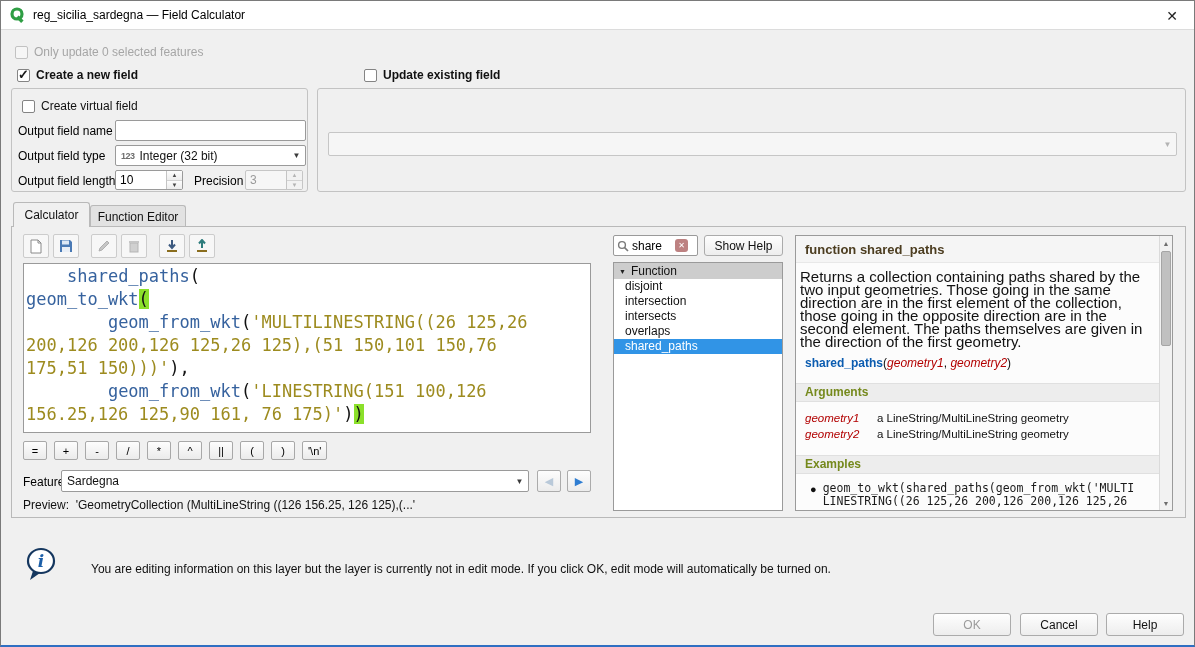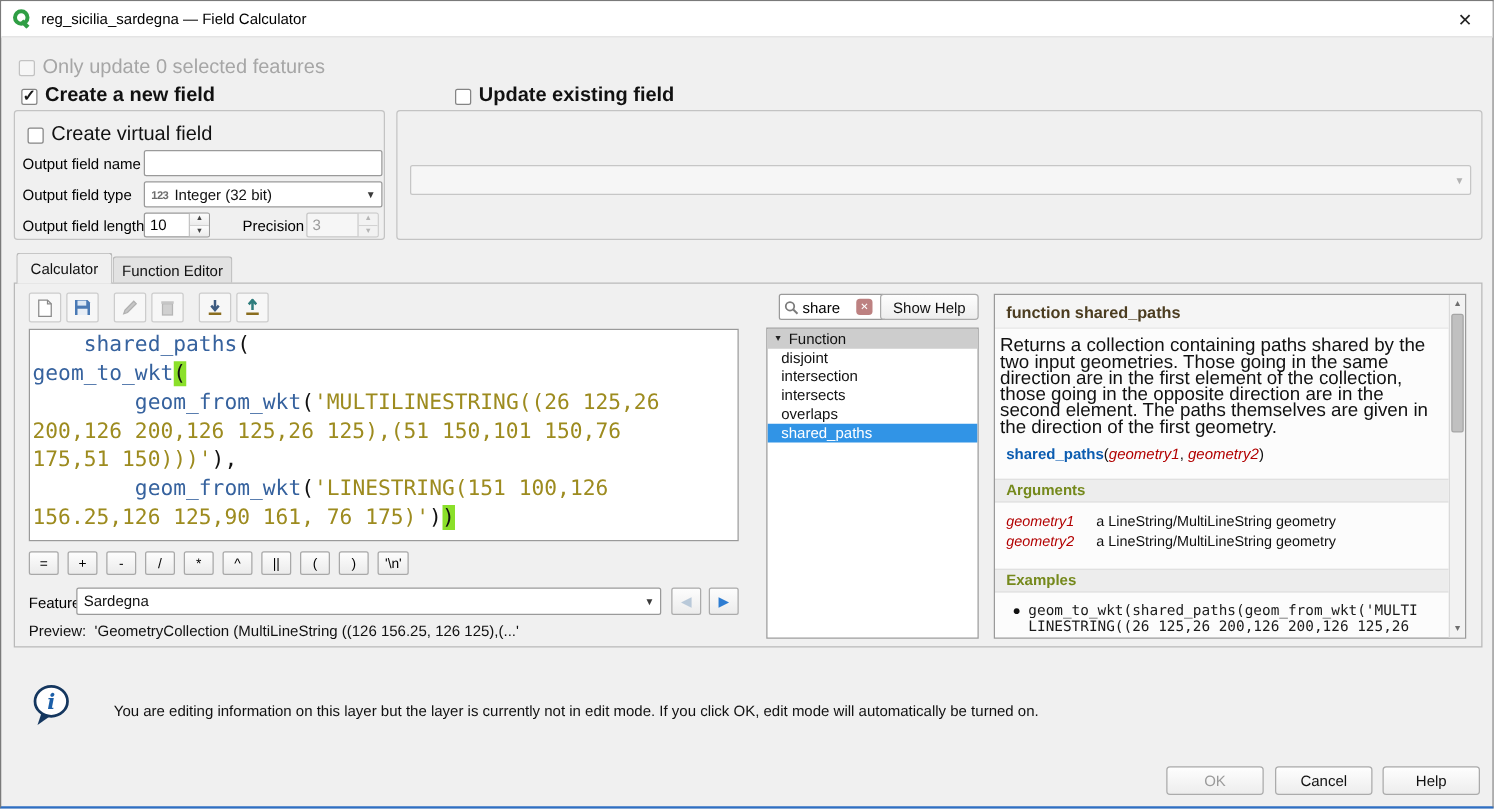--- a/index.html
+++ b/index.html
@@ -10,21 +10,21 @@
   
   .titlebar { position:absolute; left:0; top:0; right:0; height:29px; background:#ffffff; border-bottom:1px solid #dcdcdc; display:flex; align-items:center; padding-left:9px; gap:7px; }
   .title-text { font-size:12px; color:#000; }
   .close-btn { position:absolute; right:13px; top:6px; width:18px; height:18px; display:flex; align-items:center; justify-content:center; font-size:14px; color:#222; cursor:default; }
 
   
   .cbrow { position:absolute; display:flex; align-items:center; gap:6px; }
   .checkbox { width:13px; height:13px; border:1px solid #848484; background:#fff; border-radius:2px; position:relative; flex:none; }
   .checkbox.checked::after { content:"✓"; position:absolute; left:0px; top:-3px; font-size:13px; font-weight:bold; color:#1a1a1a; }
   .checkbox.disabled { border-color:#c2c2c2; background:#f6f6f6; }
-  .cb-label { font-size:16px; }
+  .cb-label { font-size:12px; }
   .cb-label.bold { font-weight:bold; }
   .cb-label.disabled { color:#a6a6a6; }
 
   
   .groupbox { position:absolute; border:1px solid #c3c3c3; border-radius:3px; }
   .glabel { position:absolute; font-size:12px; color:#000; }
 
   .text-input { position:absolute; border:1px solid #9a9a9a; border-radius:2px; background:#fff; font-family:"Liberation Sans",sans-serif; font-size:12px; padding:0 4px; outline:none; }
 
   .combo { position:absolute; border:1px solid #9a9a9a; border-radius:2px; background:#fff; display:flex; align-items:center; padding:0 20px 0 5px; font-size:12px; overflow:hidden; }
@@ -65,21 +65,21 @@
   .op-btn { height:19px; min-width:24px; padding:0 5px; border:1px solid #a8a8a8; border-radius:2px; background:linear-gradient(#fdfdfd,#ebebeb); font-size:11px; font-family:"Liberation Sans",sans-serif; }
 
   
   .nav-btn { position:absolute; width:24px; height:22px; border:1px solid #ababab; border-radius:2px; background:linear-gradient(#fdfdfd,#ececec); display:flex; align-items:center; justify-content:center; font-size:11px; z-index:2; }
   .nav-prev { color:#b9c9d9; }
   .nav-next { color:#2e7dd2; }
 
   .preview { position:absolute; left:22px; top:497px; font-size:12px; z-index:2; }
 
   
-  .search-box { position:absolute; left:612px; top:234px; width:85px; height:21px; border:1px solid #9a9a9a; border-radius:2px; background:#fff; display:flex; align-items:center; padding:0 3px; gap:3px; z-index:2;margin-left:10px; }
+  .search-box { position:absolute; left:612px; top:234px; width:85px; height:21px; border:1px solid #9a9a9a; border-radius:2px; background:#fff; display:flex; align-items:center; padding:0 3px; gap:3px; z-index:2; }
   .search-box input { border:none; outline:none; width:40px; font-size:12px; font-family:"Liberation Sans",sans-serif; background:transparent; }
   .clear-ico { width:13px; height:13px; border-radius:3px; background:#bd8181; color:#fff; font-size:8px; display:flex; align-items:center; justify-content:center; flex:none; }
   .btn { border:1px solid #ababab; border-radius:3px; background:linear-gradient(#fefefe,#ededed); font-size:12px; font-family:"Liberation Sans",sans-serif; color:#111; }
   .show-help-btn { position:absolute; left:703px; top:234px; width:79px; height:21px; z-index:2; }
 
   .tree { position:absolute; left:612px; top:261px; width:170px; height:249px; border:1px solid #9a9a9a; background:#fff; z-index:2; overflow:hidden; }
   .tree-group { height:16px; background:#cdcdcd; display:flex; align-items:center; padding-left:5px; gap:5px; font-size:12px; }
   .tree-expander { font-size:7px; color:#222; }
   .tree-item { height:15px; line-height:15px; padding-left:11px; font-size:12px; }
   .tree-item.selected { background:#3194e6; color:#fff; }
@@ -148,21 +148,21 @@
     </div>
     <span class="glabel" style="left:6px; top:35px;">Output field name</span>
     <input class="text-input" style="left: 103px; top: 31px; width: 191px; height: 21px;" value="">
     <span class="glabel" style="left:6px; top:60px;">Output field type</span>
     <div class="combo" style="left:103px; top:56px; width:191px; height:21px;">
       <span class="type-icon">123</span>
       <span>Integer (32 bit)</span>
       <span class="arrow">▼</span>
     </div>
     <span class="glabel" style="left:6px; top:85px;">Output field length</span>
-    <div class="spin" style="left:103px; top:81px; width:53px; height:20px;text-decoration:underline;">
+    <div class="spin" style="left:103px; top:81px; width:68px; height:20px;text-decoration:underline;">
       <input value="10" style="">
       <span class="spin-btns">
         <span class="spin-btn">▲</span>
         <span class="spin-btn">▼</span>
       </span>
     </div>
     <span class="glabel" style="left:182px; top:85px;">Precision</span>
     <div class="spin disabled" style="left:233px; top:81px; width:58px; height:20px;">
       <input value="3" style="">
       <span class="spin-btns">

